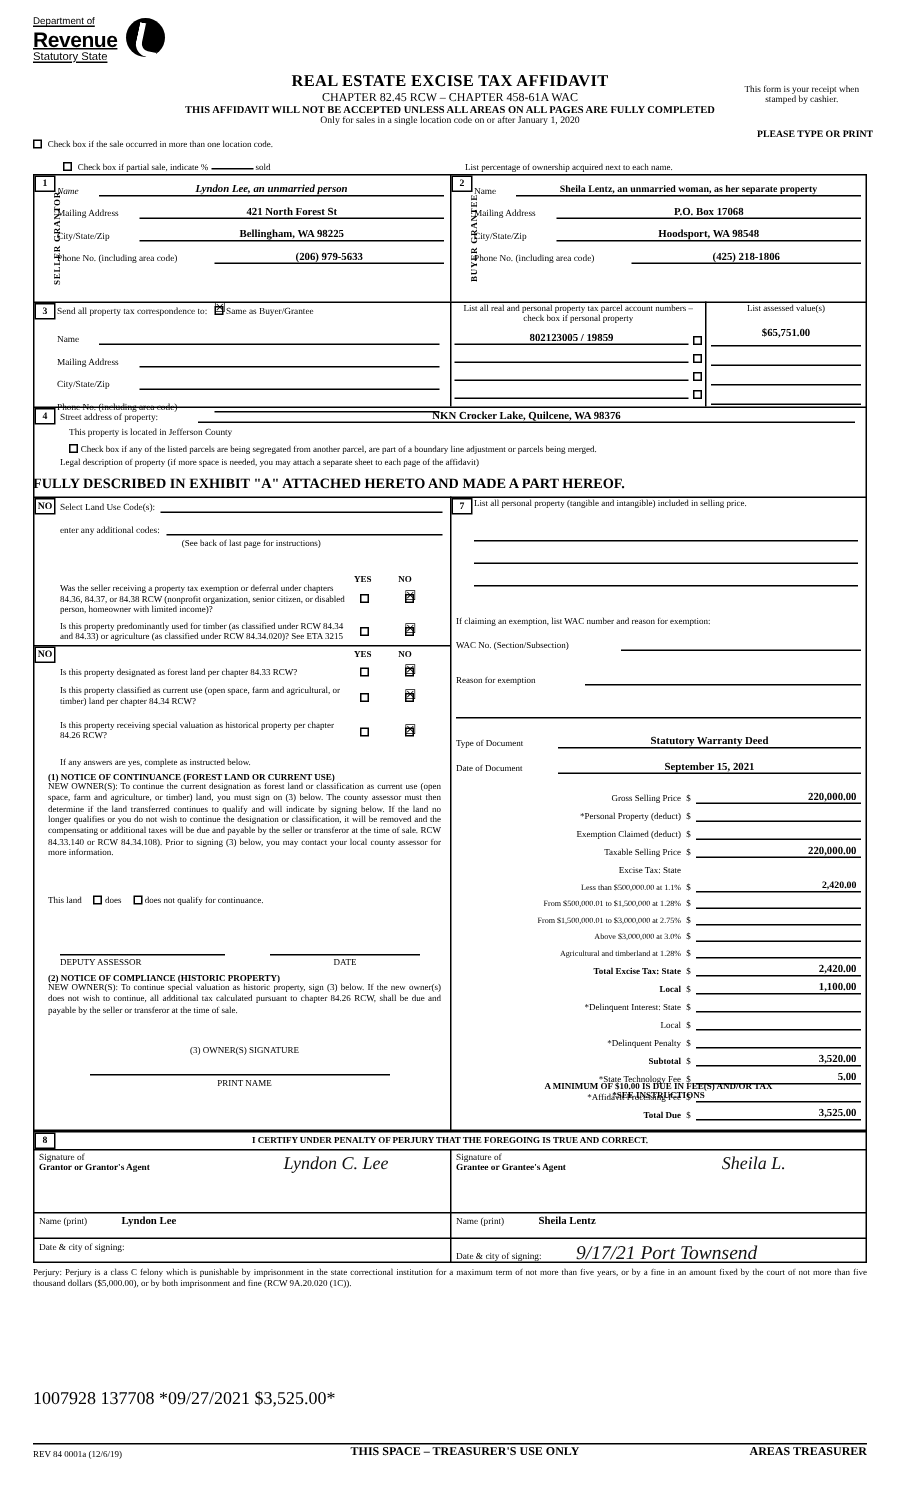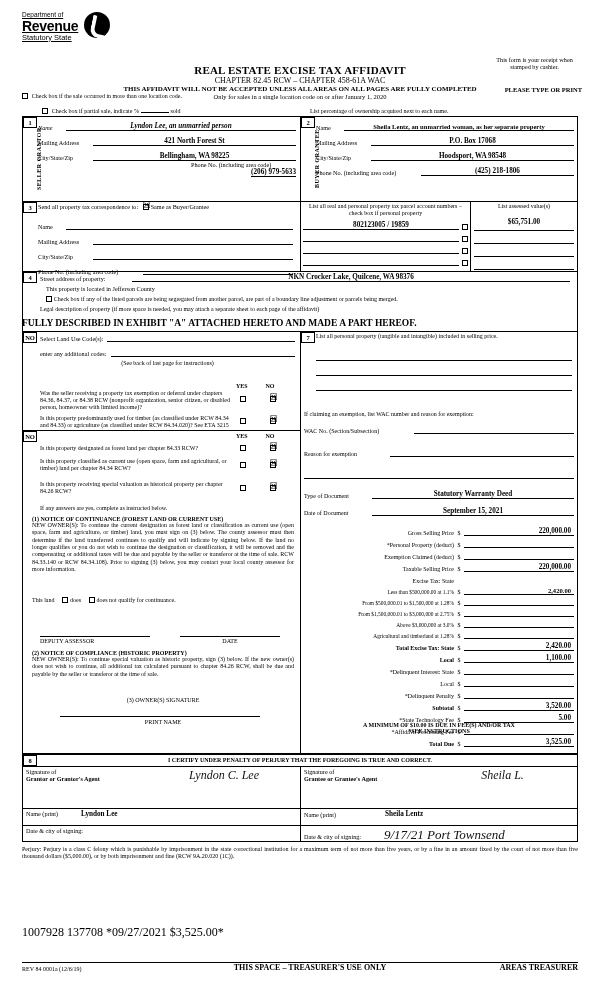--- a/index.html
+++ b/index.html
@@ -15,21 +15,21 @@
   .hdr{position:absolute;left:22px;top:12px;width:150px;}
   .hdr-row{display:flex;align-items:flex-start;}
   .hdr-txt{line-height:1.05;text-decoration:underline;}
   .hdr-dept{font-size:6.5px;font-family:"Liberation Sans",sans-serif;}
   .hdr-rev{font-size:14px;font-weight:bold;font-family:"Liberation Sans",sans-serif;letter-spacing:-0.3px;}
   .hdr-wa{font-size:7.5px;font-family:"Liberation Sans",sans-serif;}
   .logo{width:26px;height:26px;border-radius:50%;background:#000;margin-left:6px;position:relative;}
   .logo:after{content:"";position:absolute;left:7px;top:4px;width:11px;height:18px;
     border-left:4px solid #fff;border-bottom:4px solid #fff;border-bottom-left-radius:9px;transform:rotate(12deg);}
 
-  .title{position:absolute;left:0;top:64px;width:600px;text-align:center;}
+  .title{position:absolute;left:0;top:48px;width:600px;text-align:center;}
   .title b{font-size:11px;font-weight:bold;letter-spacing:0.2px;}
   .subt{font-size:8px;}
   .subt2{font-size:7px;font-weight:bold;}
   .subt3{font-size:6.5px;}
 
   .receipt{position:absolute;right:18px;top:56px;width:95px;font-size:6.2px;text-align:center;line-height:1.15;}
   .typeprint{position:absolute;right:18px;top:86px;font-size:6.5px;font-weight:bold;}
 
   
   .box{position:absolute;box-sizing:border-box;}
@@ -107,21 +107,21 @@
       <span class="val ul" style="flex:1;text-align:center;">Lyndon Lee, an unmarried person</span>
     </div>
     <div style="display:flex;align-items:flex-end;height:15px;">
       <span class="lbl" style="width:55px;">Mailing Address</span>
       <span class="val ul" style="flex:1;text-align:center;">421 North Forest St</span>
     </div>
     <div style="display:flex;align-items:flex-end;height:15px;">
       <span class="lbl" style="width:55px;">City/State/Zip</span>
       <span class="val ul" style="flex:1;text-align:center;">Bellingham, WA 98225</span>
     </div>
-    <div style="display:flex;align-items:flex-end;height:15px;flex-direction:column;">
+    <div style="display:flex;align-items:flex-end;height:15px;">
       <span class="lbl" style="width:105px;">Phone No. (including area code)</span>
       <span class="val ul" style="flex:1;text-align:center;">(206) 979-5633</span>
     </div>
   </div>
 
   <div class="numbox" style="left:301px;top:117px;">2</div>
   <div class="box" style="left:314px;top:118px;width:10px;height:82px;">
     <div class="vert" style="height:82px;">BUYER GRANTEE</div>
   </div>
   <div class="box" style="left:316px;top:118px;width:258px;">
@@ -472,21 +472,21 @@
     <div class="lbl b">Grantee or Grantee's Agent</div>
   </div>
   <div class="box" style="left:430px;top:768px;width:145px;text-align:center;">
     <span class="hand">Sheila L.</span>
   </div>
 
   <div class="box" style="left:26px;top:810px;width:270px;display:flex;align-items:baseline;">
     <span class="lbl" style="width:55px;">Name (print)</span>
     <span class="val">Lyndon Lee</span>
   </div>
-  <div class="box" style="left:304px;top:810px;width:270px;display:flex;align-items:center;gap:26px;">
+  <div class="box" style="left:304px;top:810px;width:270px;display:flex;align-items:center;">
     <span class="lbl" style="width:55px;">Name (print)</span>
     <span class="val">Sheila Lentz</span>
   </div>
 
   <div class="box" style="left:26px;top:827px;width:270px;">
     <span class="lbl">Date &amp; city of signing:</span>
   </div>
   <div class="box" style="left:304px;top:827px;width:270px;display:flex;align-items:baseline;">
     <span class="lbl" style="width:80px;">Date &amp; city of signing:</span>
     <span class="hand" style="font-size:13px;">9/17/21  Port Townsend</span>

